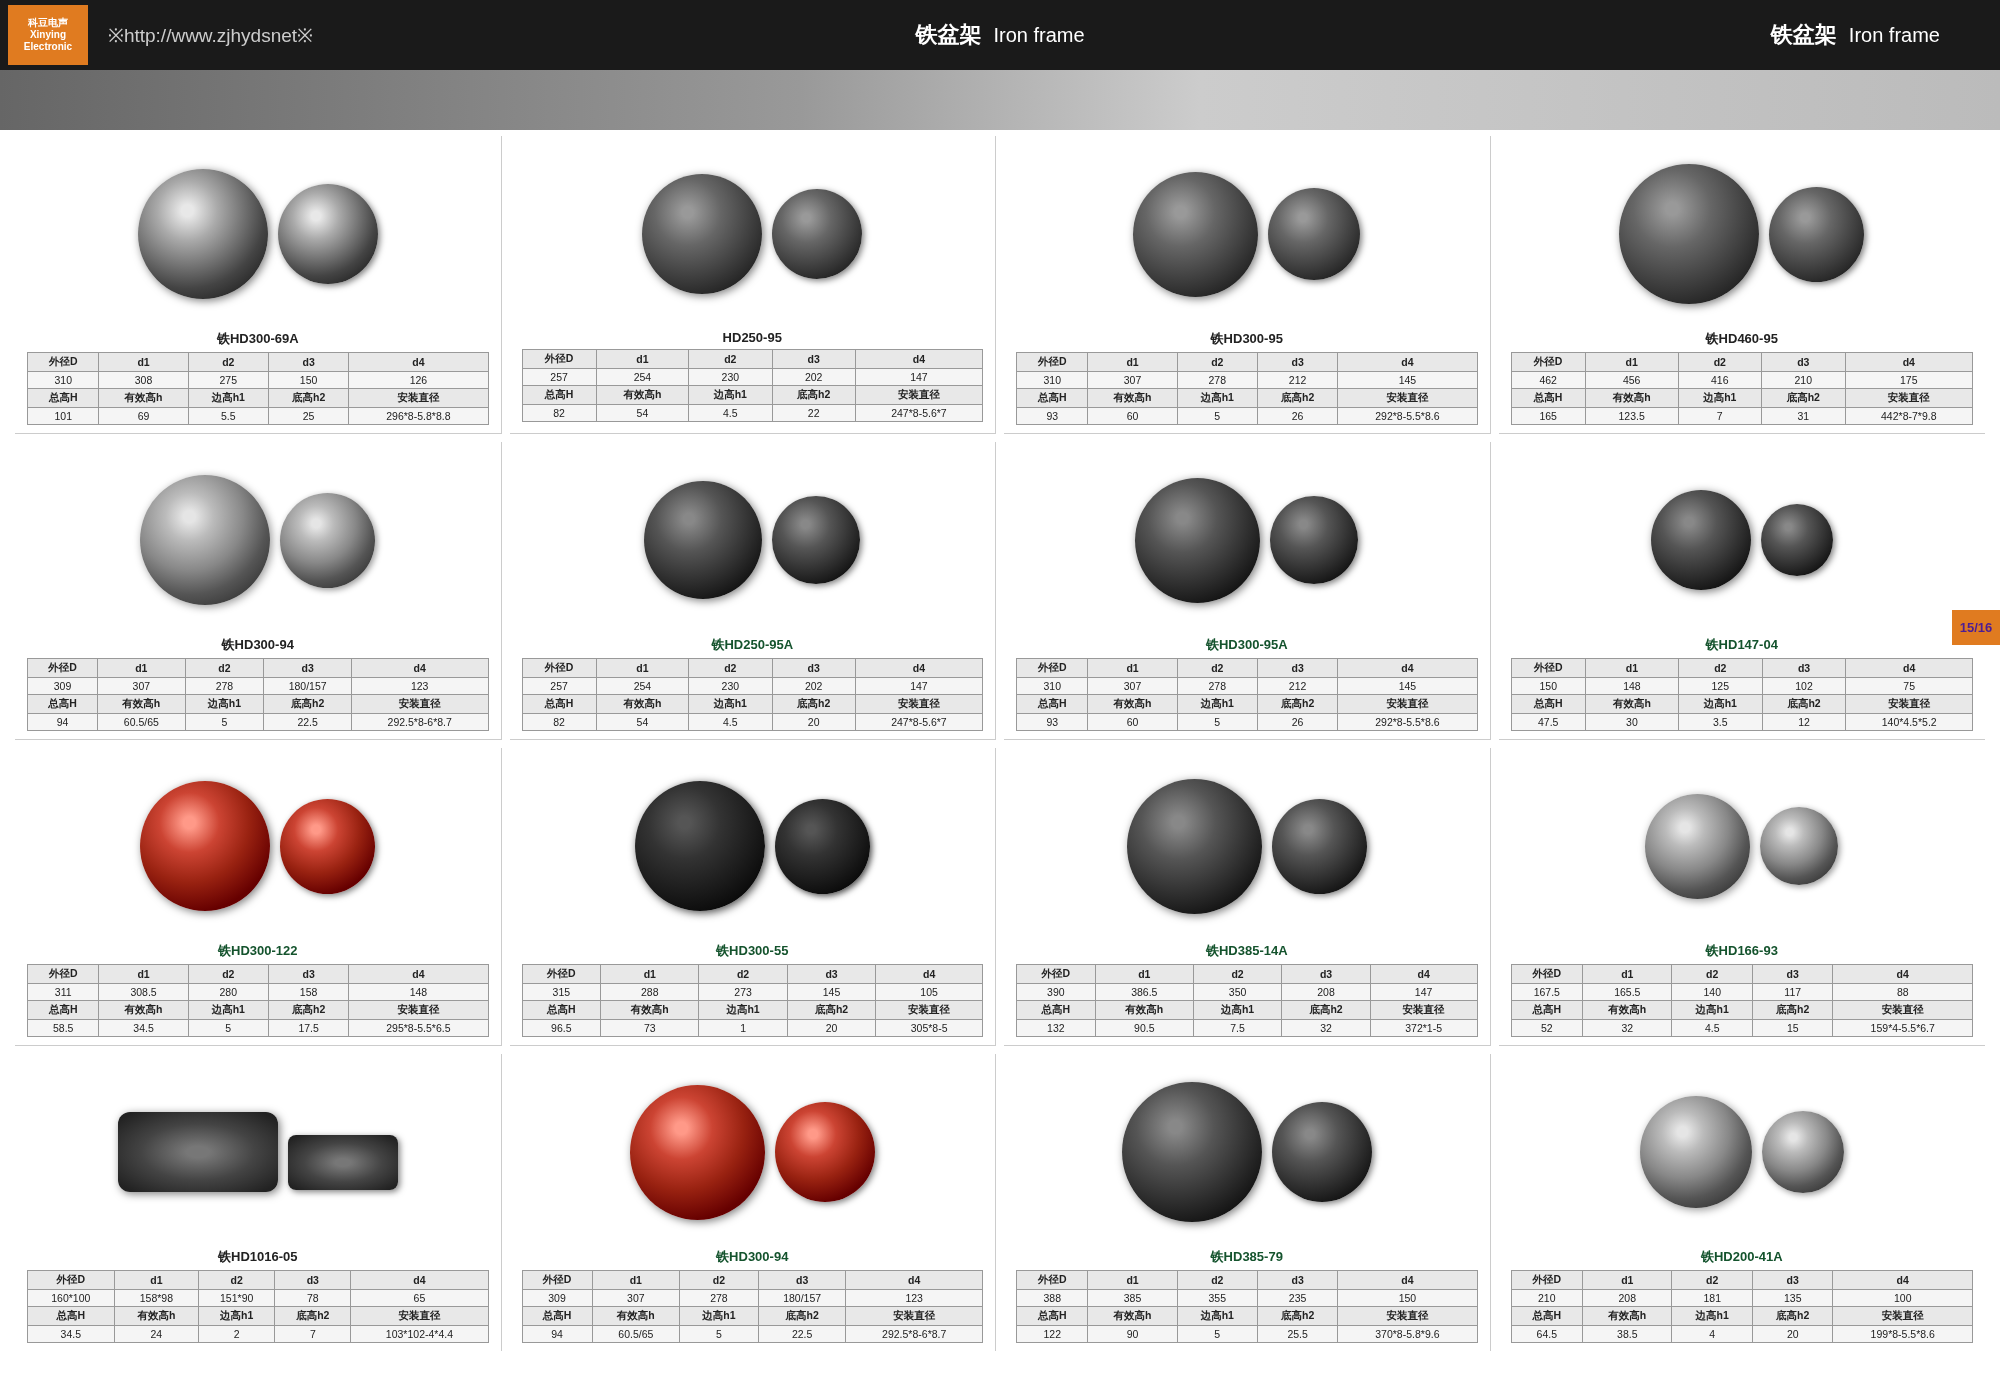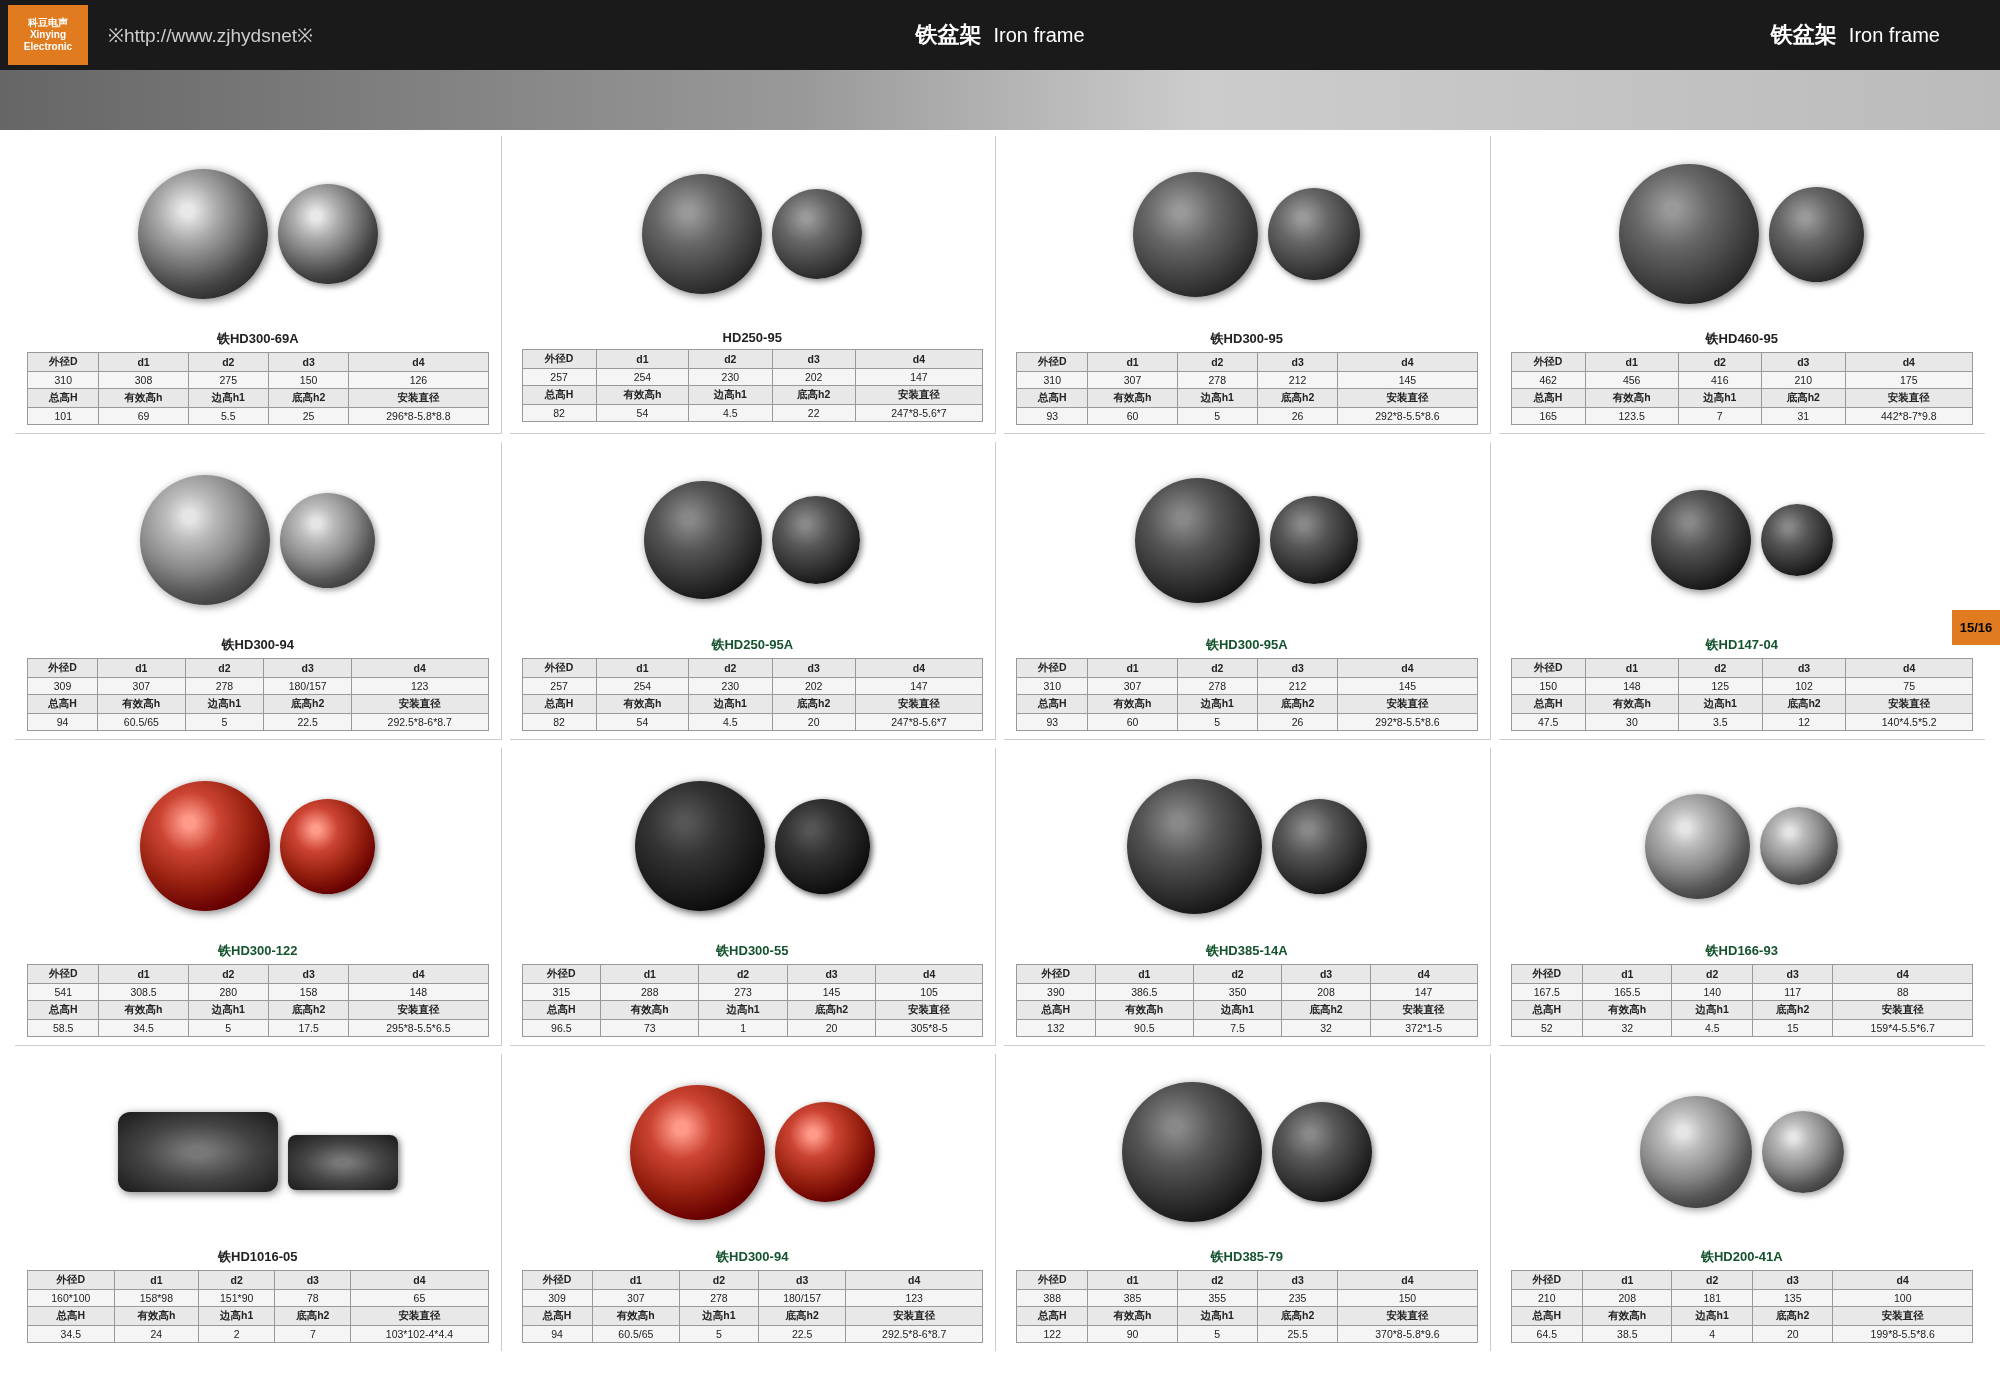--- a/index.html
+++ b/index.html
@@ -512,21 +512,21 @@
     <table class="spec-table">
       <tbody>
           <tr>
             <td>外径D</td>
             <td>d1</td>
             <td>d2</td>
             <td>d3</td>
             <td>d4</td>
           </tr>
       <tr>
-            <td>541</td>
+            <td>311</td>
             <td>308.5</td>
             <td>280</td>
             <td>158</td>
             <td>148</td>
           </tr>
       <tr>
             <td>总高H</td>
             <td>有效高h</td>
             <td>边高h1</td>
             <td>底高h2</td>
@@ -816,17 +816,17 @@
             <td>64.5</td>
             <td>38.5</td>
             <td>4</td>
             <td>20</td>
             <td>199*8-5.5*8.6</td>
           </tr>
     </tbody>
       </table>
   </div>
 
-  <div style="position:absolute; right:0; top:480px; background:#e07b20; color:#000000; width:48px; padding:10px 0; text-align:center; font-size:13px; font-weight:bold; z-index:10;">
+  <div style="position:absolute; right:0; top:480px; background:#e07b20; color:#4c1d95; width:48px; padding:10px 0; text-align:center; font-size:13px; font-weight:bold; z-index:10;">
     <span>15/16</span>
   </div>
 
 </div>
 
 </body></html>

